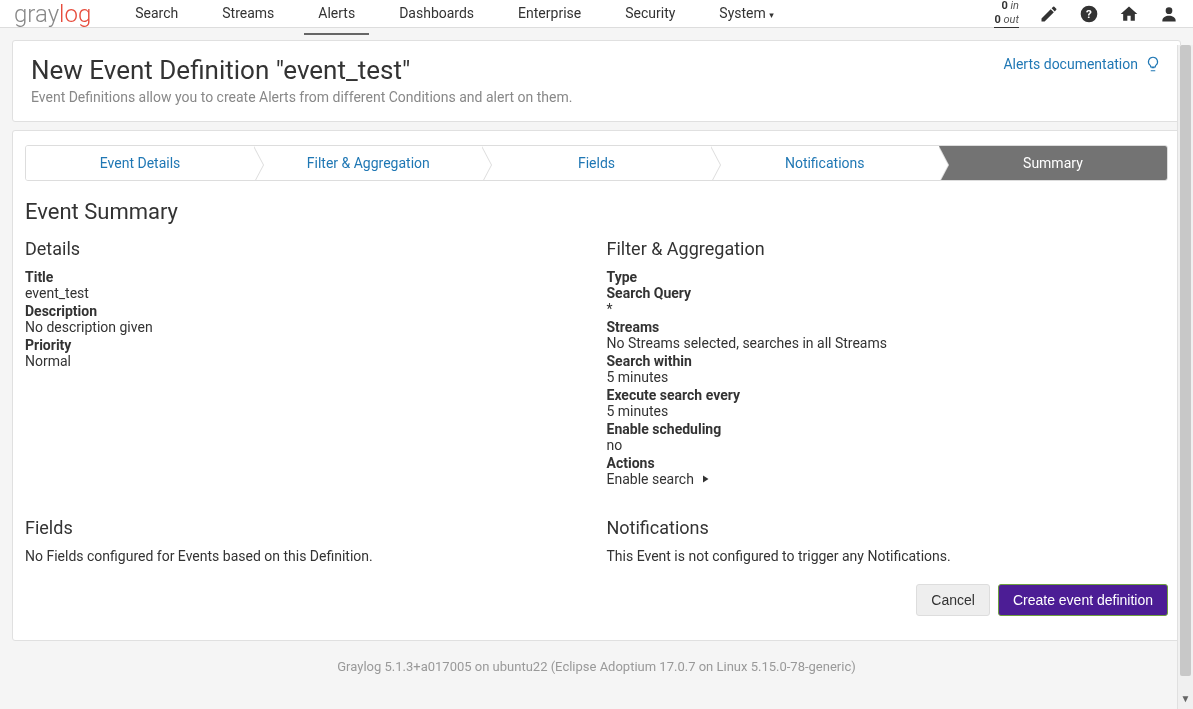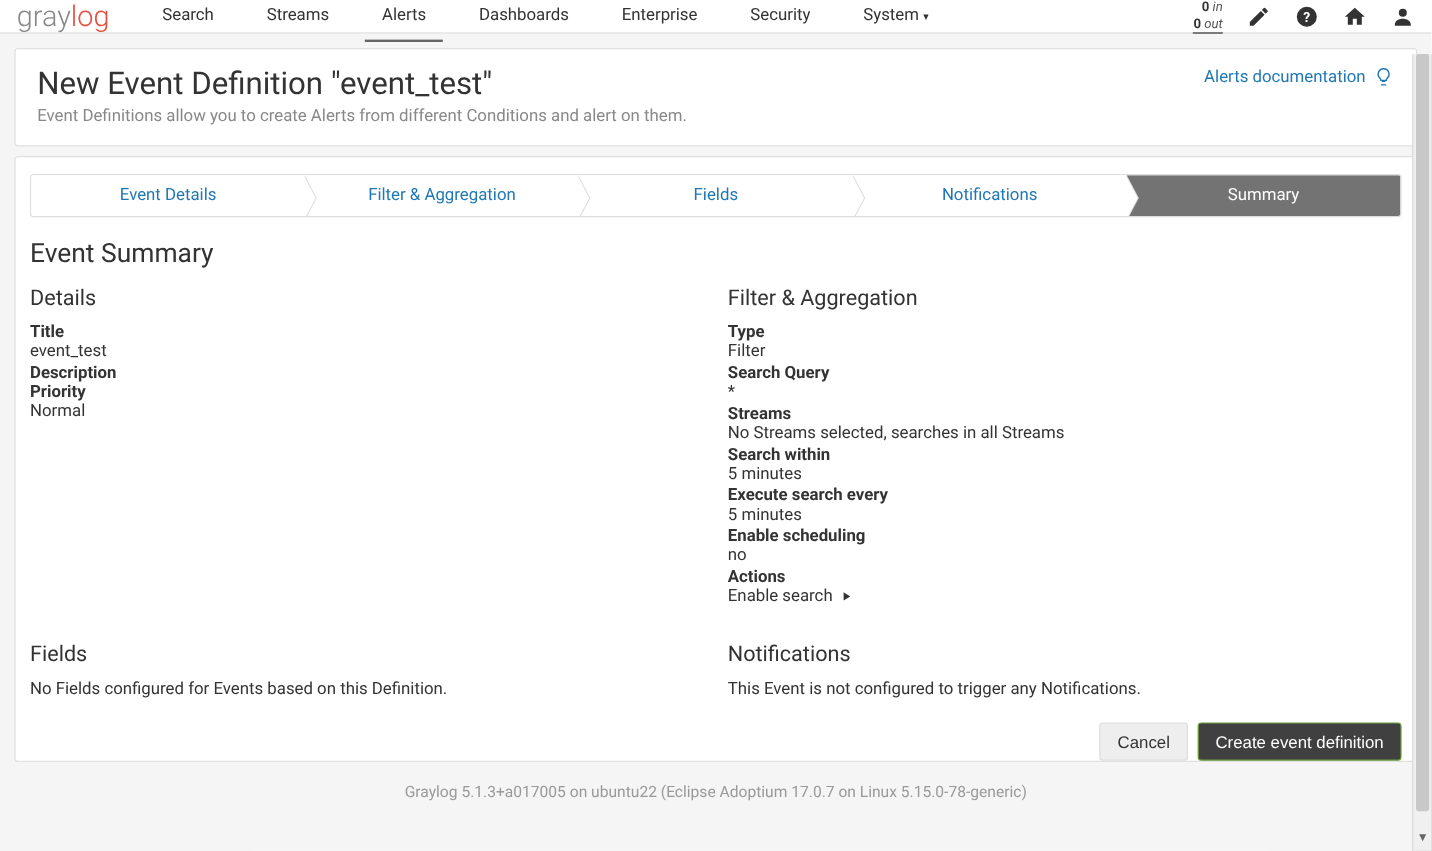--- a/index.html
+++ b/index.html
@@ -21,21 +21,21 @@
 
 .page { padding: 0 12px; }
 
 .card { background: #fff; border: 1px solid #e0e0e0; border-radius: 3px; margin-top: 12px; padding: 14px 18px 16px; }
 .card-header { display: flex; justify-content: space-between; align-items: flex-start; }
 .page-title { font-size: 26px; font-weight: 400; color: #333; }
 .page-sub { color: #888; font-size: 14px; margin-top: 4px; }
 .doc-link { color: #1f77b4; font-size: 14px; display: flex; align-items: center; gap: 6px; cursor: pointer; }
 .doc-link svg { width: 18px; height: 18px; fill: none; stroke: #1f77b4; stroke-width: 1.6; }
 
-.wizard-card { background: #fff; border: 1px solid #e0e0e0; border-radius: 3px; margin-top: 8px; padding: 14px 12px 0; }
+.wizard-card { background: #fff; border: 1px solid #e0e0e0; border-radius: 3px; margin-top: 8px; padding: 14px 12px 24px; }
 
 .steps { display: flex; border: 1px solid #ddd; border-radius: 3px; overflow: hidden; margin-bottom: 18px; }
 .step { flex: 1; text-align: center; padding: 9px 0; position: relative; cursor: pointer; color: #1f77b4; background: #fff; font-size:14px; }
 .step.active { background: #737373; color: #fff; }
 .step:not(:last-child)::after {
   content: ""; position: absolute; right: -10px; top: 0; width: 0; height: 0;
   border-top: 19px solid transparent; border-bottom: 19px solid transparent;
   border-left: 10px solid #ddd; z-index: 2;
 }
 .step:not(:last-child)::before {
@@ -54,21 +54,21 @@
 .dt { font-weight: bold; font-size: 14px; }
 .dd { font-size: 14px; margin-bottom: 2px; }
 .replay { display: inline-flex; align-items: center; gap: 5px; cursor: pointer; }
 .replay svg { width: 12px; height: 12px; fill: #333; }
 
 .cols2 { display: flex; gap: 20px; margin-top: 28px; }
 
 .actions { display: flex; justify-content: flex-end; gap: 8px; margin-top: 18px; }
 .btn { padding: 7px 14px; border-radius: 3px; font-size: 14px; cursor: pointer; border: 1px solid transparent; }
 .btn-default { background: #eee; border-color: #ddd; color: #333; }
-.btn-success { background: #404040; color: #fff; border-color: #6fa03e; }
+.btn-success { background: #4c1d95; color: #fff; border-color: #6fa03e; }
 
 .footer { text-align: center; color: #999; font-size: 13px; padding: 18px 0 10px; }
 
 .scrollbar { position: fixed; right: 0; top: 45px; bottom: 0; width: 16px; background: #f0f0f0; border-left:1px solid #e0e0e0; }
 .scrollbar .thumb { position: absolute; left: 2px; right: 2px; top: 0; height: 95%; background: #c8c8c8; border-radius: 2px; }
 .scrollbar .arrow { position:absolute; left:0; right:0; height:16px; text-align:center; font-size:10px; color:#666; }
 .scrollbar .arrow.up{ top:0;} .scrollbar .arrow.down{ bottom:0;}
 </style>
 </head>
 <body>
@@ -135,27 +135,27 @@
     </div>
 
     <div class="section-title">Event Summary</div>
 
     <div class="cols">
       <div class="col">
         <div class="h4">Details</div>
         <div class="dt">Title</div>
         <div class="dd">event_test</div>
         <div class="dt">Description</div>
+        <div class="dd">No description given</div>
         <div class="dt">Priority</div>
         <div class="dd">Normal</div>
       </div>
       <div class="col">
         <div class="h4">Filter &amp; Aggregation</div>
         <div class="dt">Type</div>
-        <div class="dd">Filter</div>
         <div class="dt">Search Query</div>
         <div class="dd">*</div>
         <div class="dt">Streams</div>
         <div class="dd">No Streams selected, searches in all Streams</div>
         <div class="dt">Search within</div>
         <div class="dd">5 minutes</div>
         <div class="dt">Execute search every</div>
         <div class="dd">5 minutes</div>
         <div class="dt">Enable scheduling</div>
         <div class="dd">no</div>

